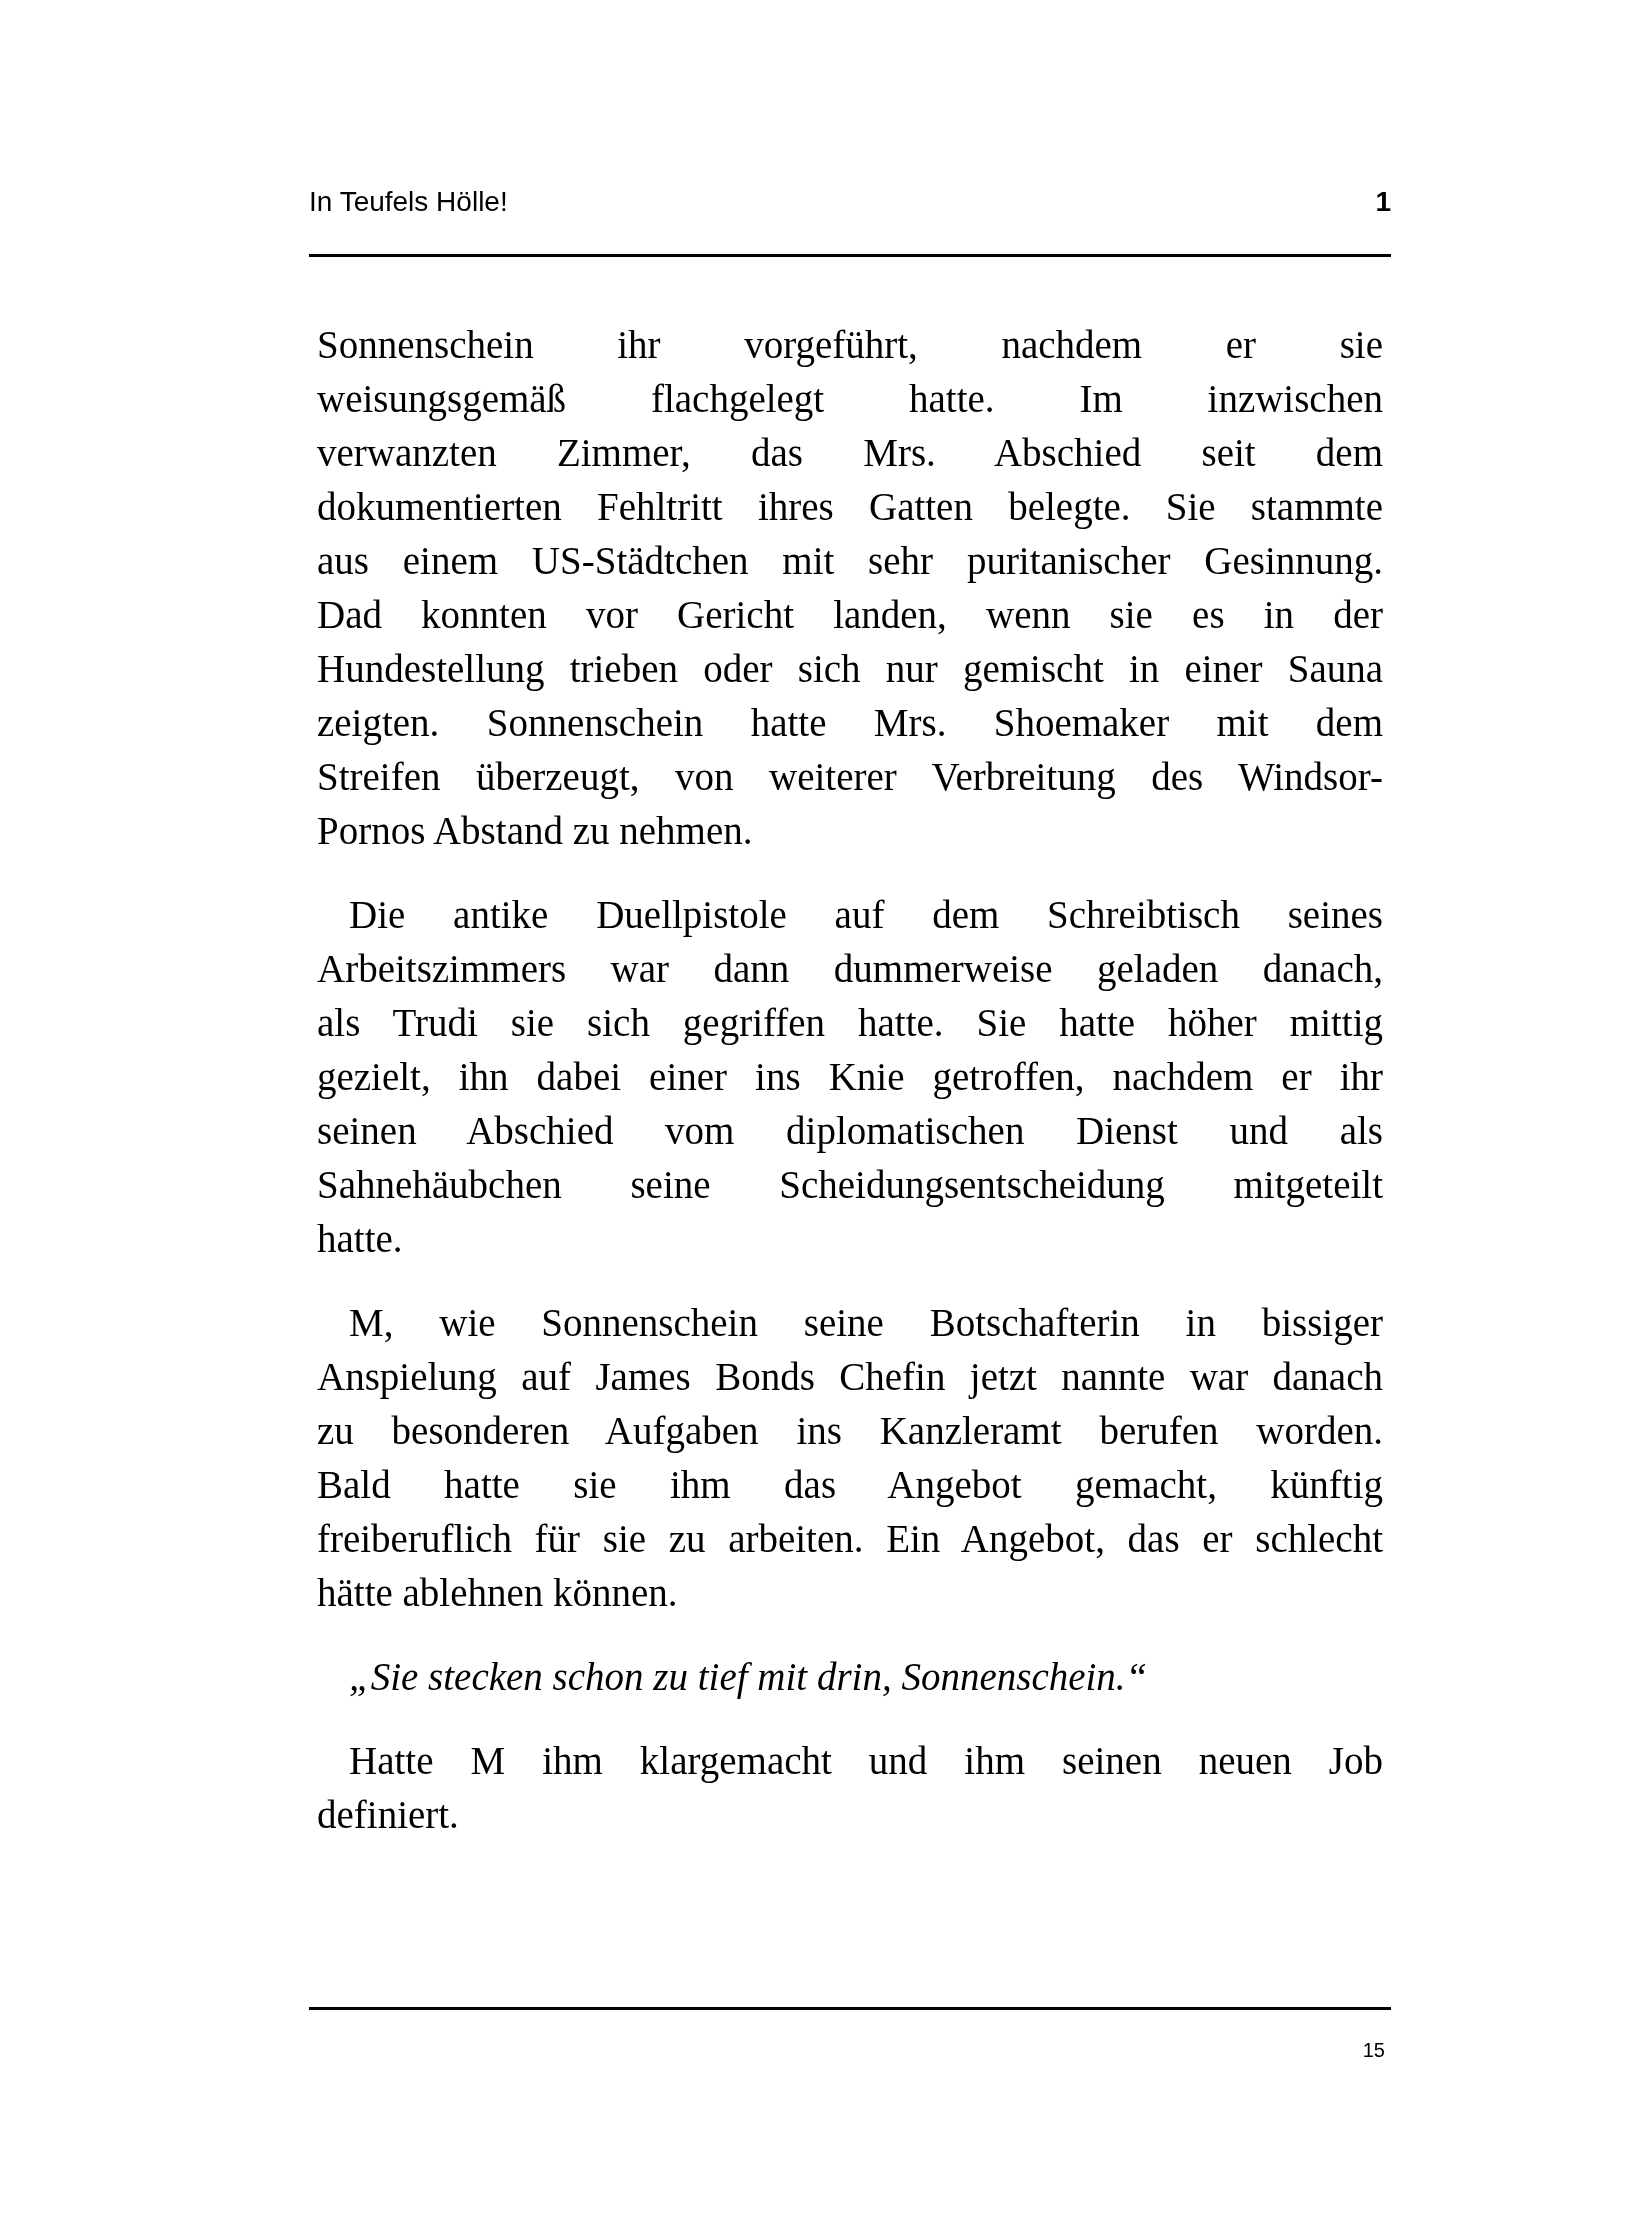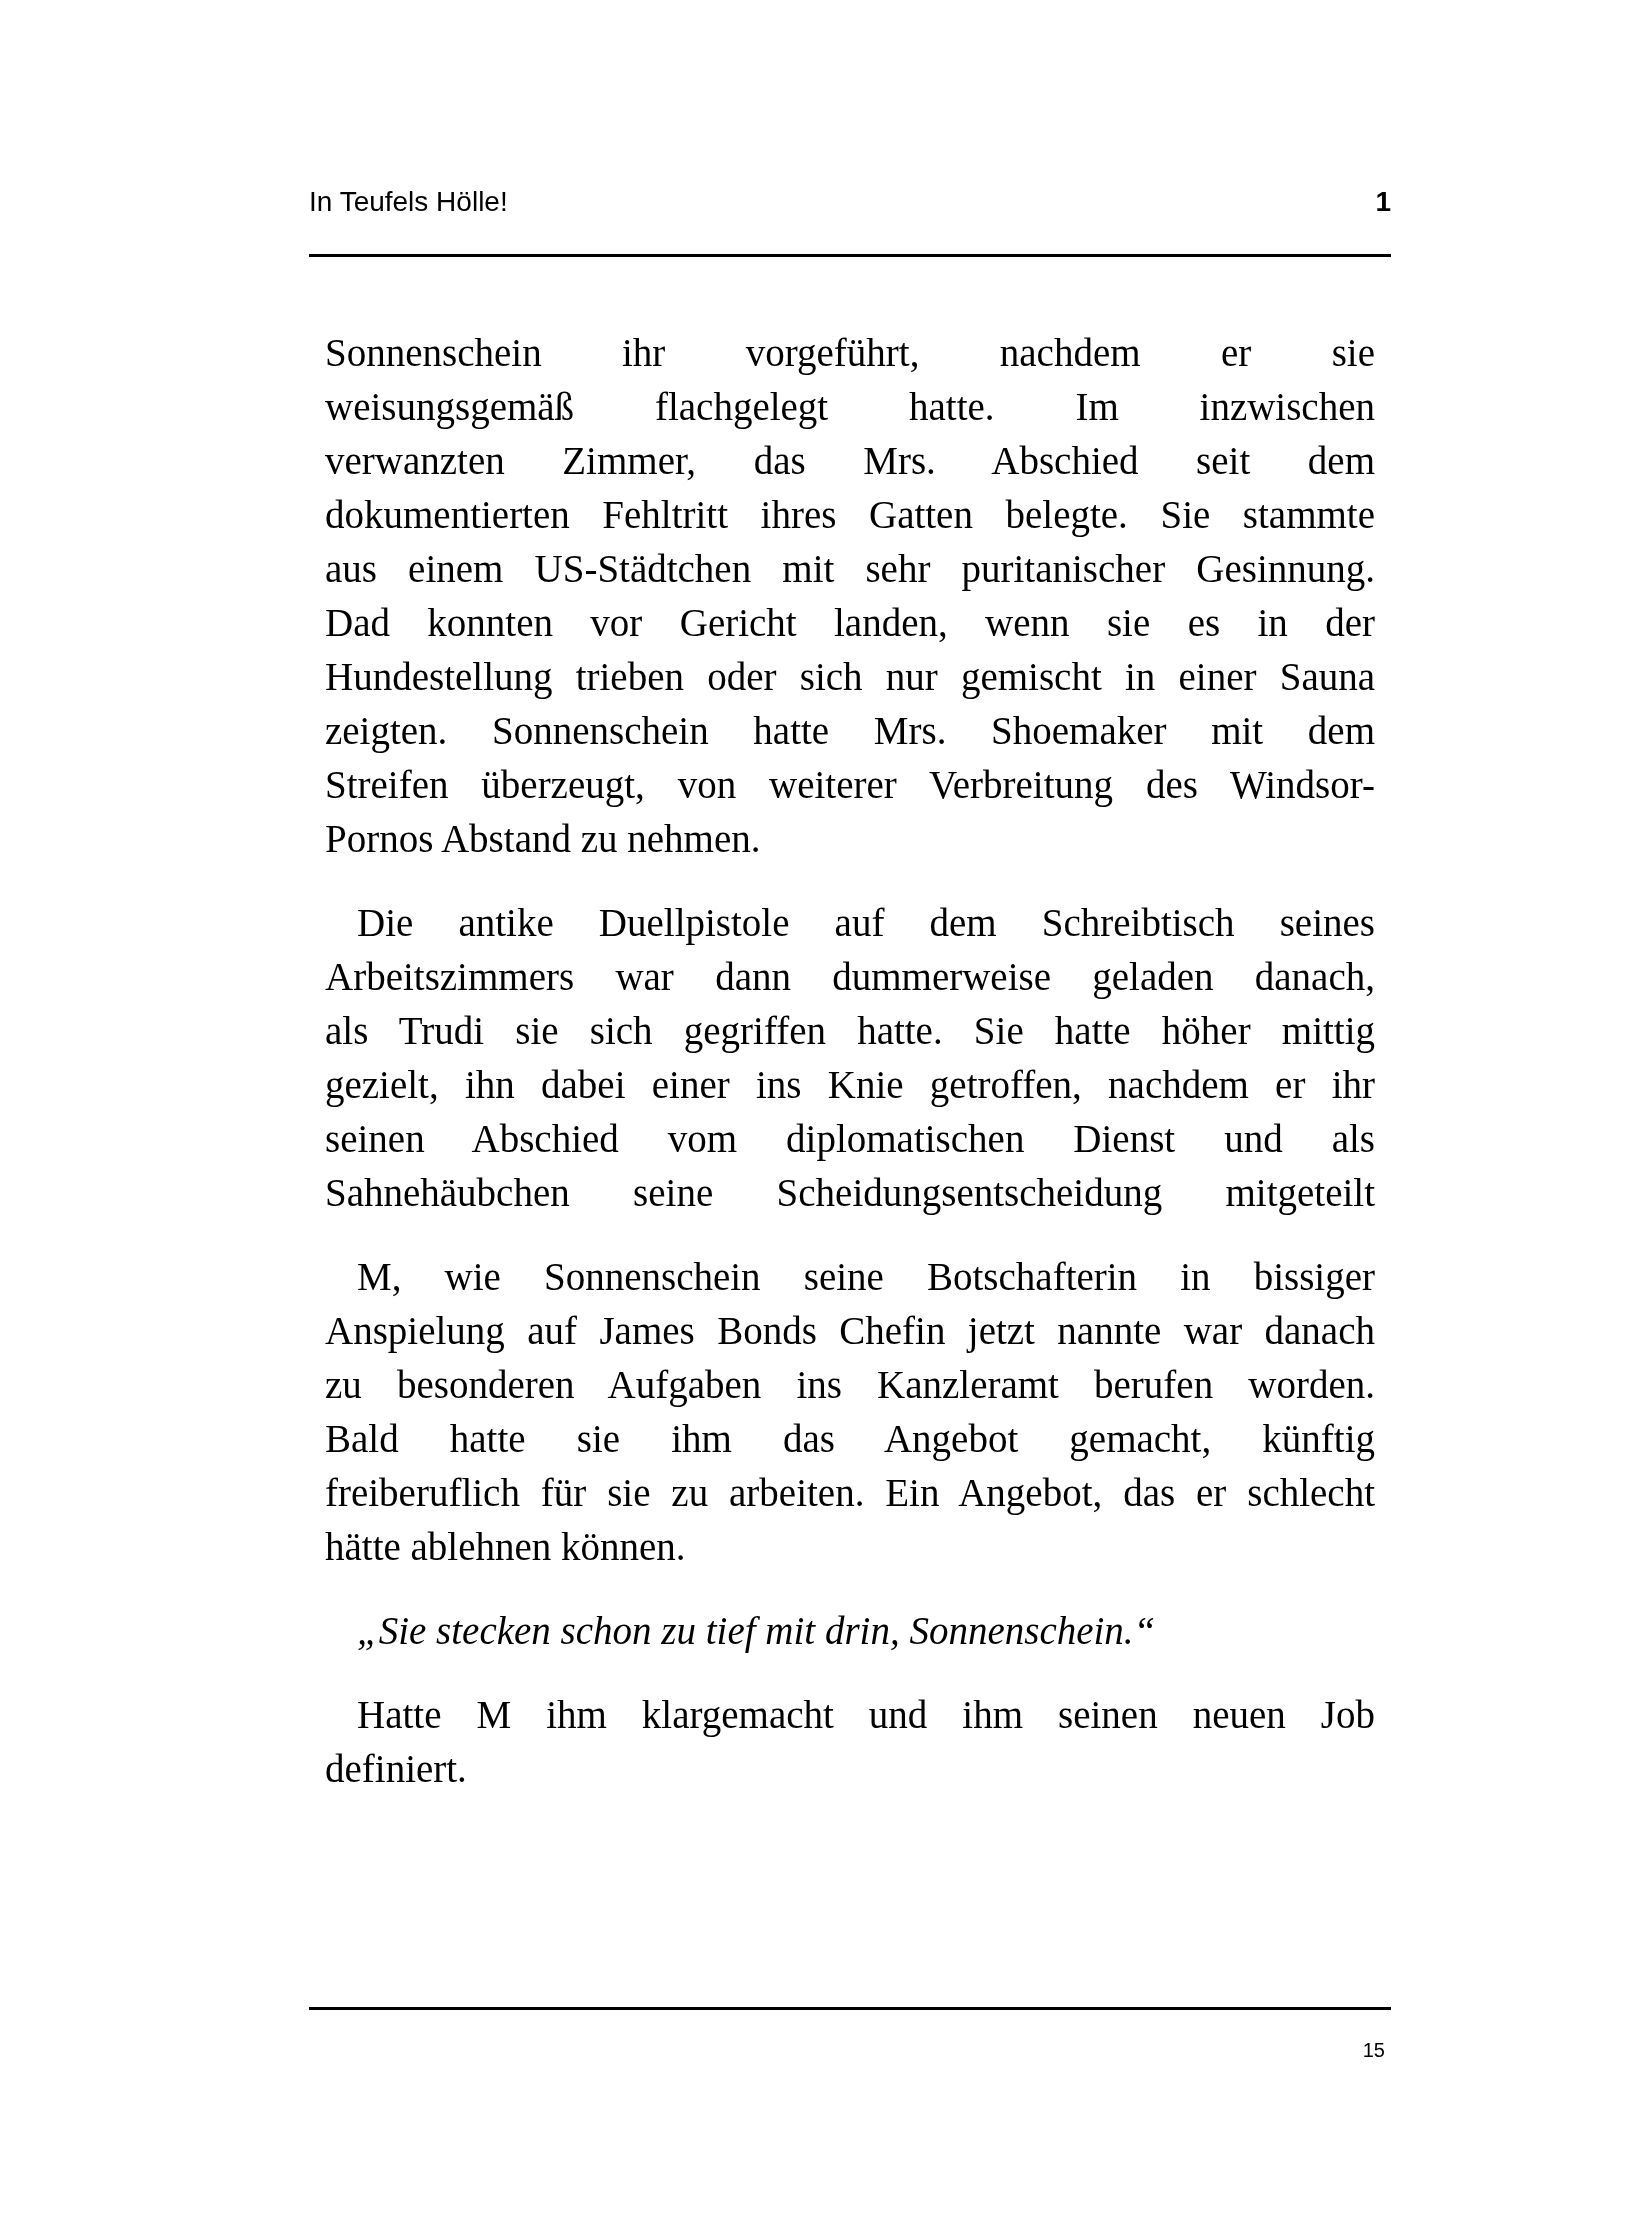--- a/index.html
+++ b/index.html
@@ -9,21 +9,21 @@
             font-family: "Liberation Sans", sans-serif; font-size: 28px; text-align: right; }
   .header .title { position: absolute; left: 0; top: 0; }
   .header .chap { position: absolute; right: 0; top: 0; font-weight: bold; }
   .rule { position: absolute; left: 309px; width: 1082px; height: 3.1px; background: #000; }
   .rule.top { top: 254px; }
   .rule.bottom { top: 2007px; }
   .footer-num { position: absolute; right: 266px; top: 2039px;
                 font-family: "Liberation Sans", sans-serif; font-size: 20px; }
   .body { position: absolute; left: 309px; width: 1082px; top: 310px;
           font-family: "Liberation Serif", serif; font-size: 39px; }
-  .para { margin: 16px; }
+  .para { margin: 8px; }
   .line { display: block; height: 54px; line-height: 54px; white-space: nowrap;
           text-align: justify; text-align-last: justify; }
   .line.last { text-align-last: left; }
   .para + .para { margin-top: 30px; }
   .indent { padding-left: 32px; }
   .quote .line { font-style: italic; }
 </style>
 </head>
 <body>
 
@@ -47,20 +47,21 @@
         <span class="line">Streifen überzeugt, von weiterer Verbreitung des Windsor-</span>
         <span class="line last">Pornos Abstand zu nehmen.</span>
       </div>
       <div class="para">
         <span class="line indent">Die antike Duellpistole auf dem Schreibtisch seines</span>
         <span class="line">Arbeitszimmers war dann dummerweise geladen danach,</span>
         <span class="line">als Trudi sie sich gegriffen hatte. Sie hatte höher mittig</span>
         <span class="line">gezielt, ihn dabei einer ins Knie getroffen, nachdem er ihr</span>
         <span class="line">seinen Abschied vom diplomatischen Dienst und als</span>
         <span class="line">Sahnehäubchen seine Scheidungsentscheidung mitgeteilt</span>
+        <span class="line last">hatte.</span>
       </div>
       <div class="para">
         <span class="line indent">M, wie Sonnenschein seine Botschafterin in bissiger</span>
         <span class="line">Anspielung auf James Bonds Chefin jetzt nannte war danach</span>
         <span class="line">zu besonderen Aufgaben ins Kanzleramt berufen worden.</span>
         <span class="line">Bald hatte sie ihm das Angebot gemacht, künftig</span>
         <span class="line">freiberuflich für sie zu arbeiten. Ein Angebot, das er schlecht</span>
         <span class="line last">hätte ablehnen können.</span>
       </div>
       <div class="para quote">

